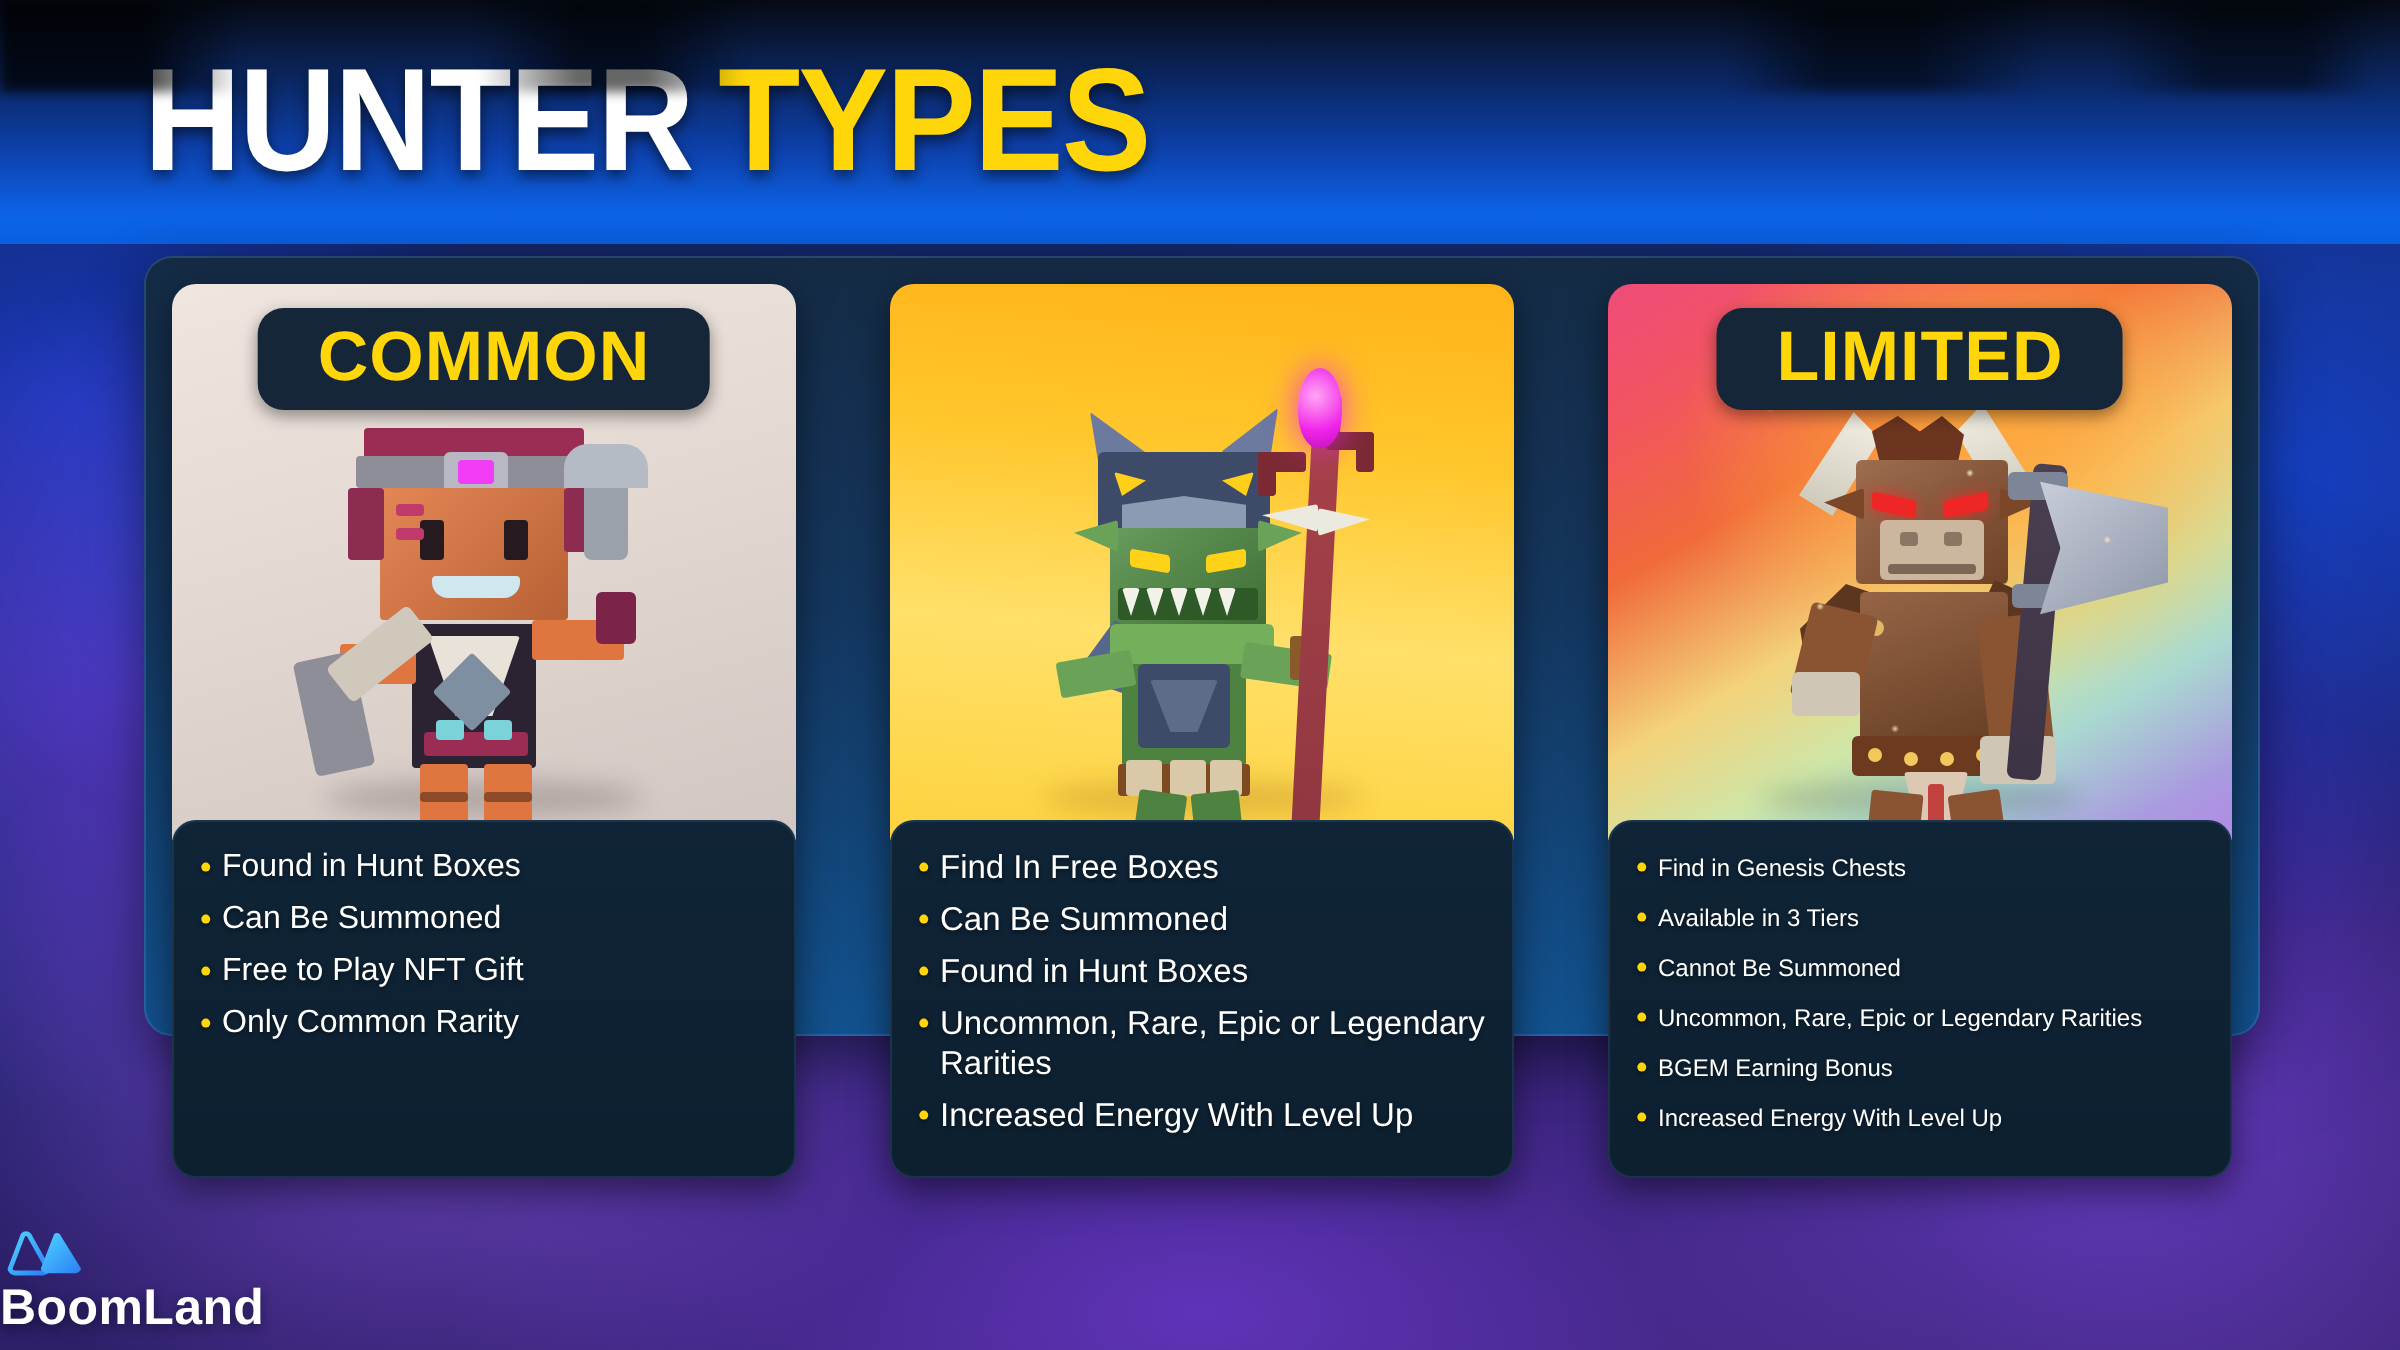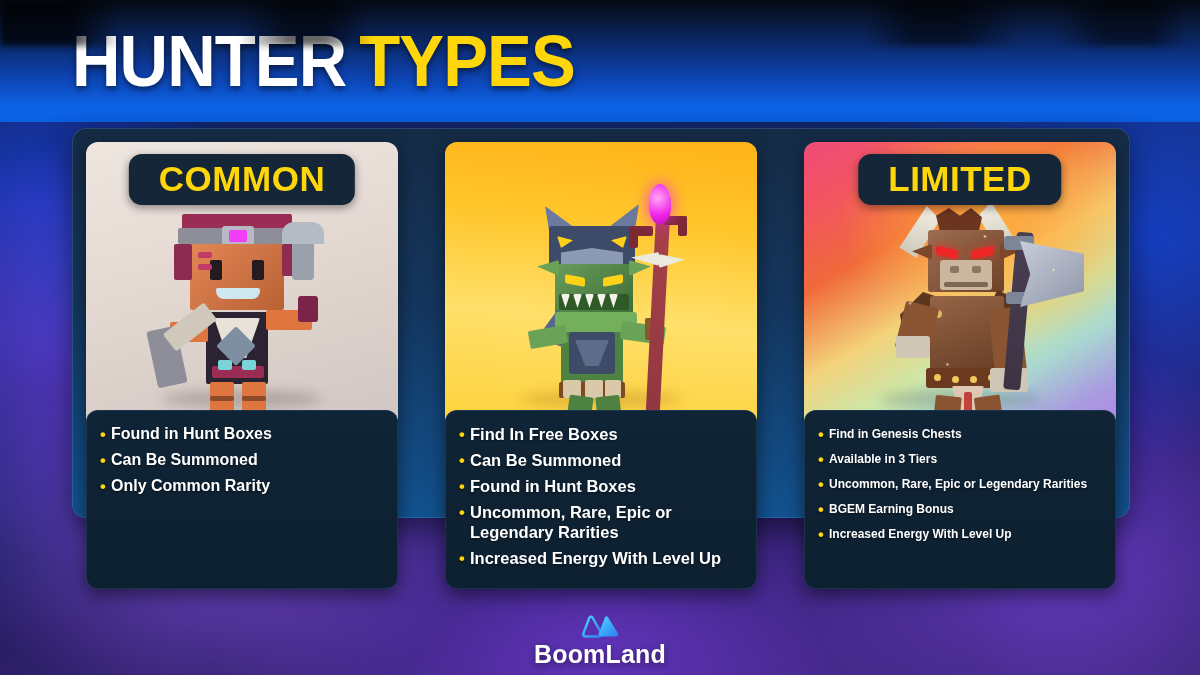--- a/index.html
+++ b/index.html
@@ -149,39 +149,39 @@
     padding:14px 14px 12px 14px;
     position:relative;
     z-index:3;
     box-shadow:inset 0 0 0 1px rgba(70,120,170,.22);
   }
   ul.bullets { list-style:none; }
   ul.bullets li {
     color:#ffffff;
     font-size:16.5px;
     line-height:20px;
-    font-weight:bold;
+    font-weight:normal;
     margin-bottom:6px;
     padding-left:11px;
     position:relative;
     text-shadow:0 1px 2px rgba(0,0,0,.5);
   }
   ul.bullets li::before {
     content:"•";
     position:absolute; left:0; top:0;
     color:#ffd60a;
     font-size:16.5px;
   }
   .c-common ul.bullets li { font-size:16px; }
   .c-genesis ul.bullets li { font-size:12px; margin-bottom:5px; }
 
   
   .footer {
     position:absolute; left:0; bottom:6px; width:1200px;
-    display:flex; flex-direction:column; align-items:center; gap:1px;
+    display:flex; flex-direction:column; gap:1px;
   }
   .logo-mark { width:44px; height:25px; display:block; }
   .logo-text {
     color:#ffffff; font-size:25px; font-weight:bold; letter-spacing:.2px;
     text-shadow:0 2px 6px rgba(0,0,0,.45);
   }
 </style>
 </head>
 <body>
 
@@ -241,20 +241,21 @@
           <div class="vx" style="left:124px;top:196px;width:24px;height:5px;background:#8e4a28;"></div>
           <div class="vx" style="left:156px;top:196px;width:24px;height:5px;background:#8e4a28;"></div>
           <div class="vx" style="left:124px;top:210px;width:24px;height:5px;background:#8e4a28;"></div>
           <div class="vx" style="left:156px;top:210px;width:24px;height:5px;background:#8e4a28;"></div>
         </div>
       </div>
       <div class="card-text">
         <ul class="bullets">
           <li>Found in Hunt Boxes</li>
           <li>Can Be Summoned</li>
+          <li>Free to Play NFT Gift</li>
           <li>Only Common Rarity</li>
         </ul>
       </div>
     </div>
 
     <div class="card c-premium">
       <div class="card-art art-premium">
         <div class="char">
           <div class="shadow-blob" style="background:rgba(140,80,10,.22);"></div>
 
@@ -379,20 +380,21 @@
 
           <div class="vx" style="left:130px;top:196px;width:26px;height:36px;background:#8a5331;border-radius:2px;transform:rotate(6deg);"></div>
           <div class="vx" style="left:172px;top:196px;width:26px;height:34px;background:#8a5331;border-radius:2px;transform:rotate(-8deg);"></div>
 
         </div>
       </div>
       <div class="card-text">
         <ul class="bullets">
           <li>Find in Genesis Chests</li>
           <li>Available in 3 Tiers</li>
+          <li>Cannot Be Summoned</li>
           <li>Uncommon, Rare, Epic or Legendary Rarities</li>
           <li>BGEM Earning Bonus</li>
           <li>Increased Energy With Level Up</li>
 
         </ul>
       </div>
     </div>
 
   </div>
 

